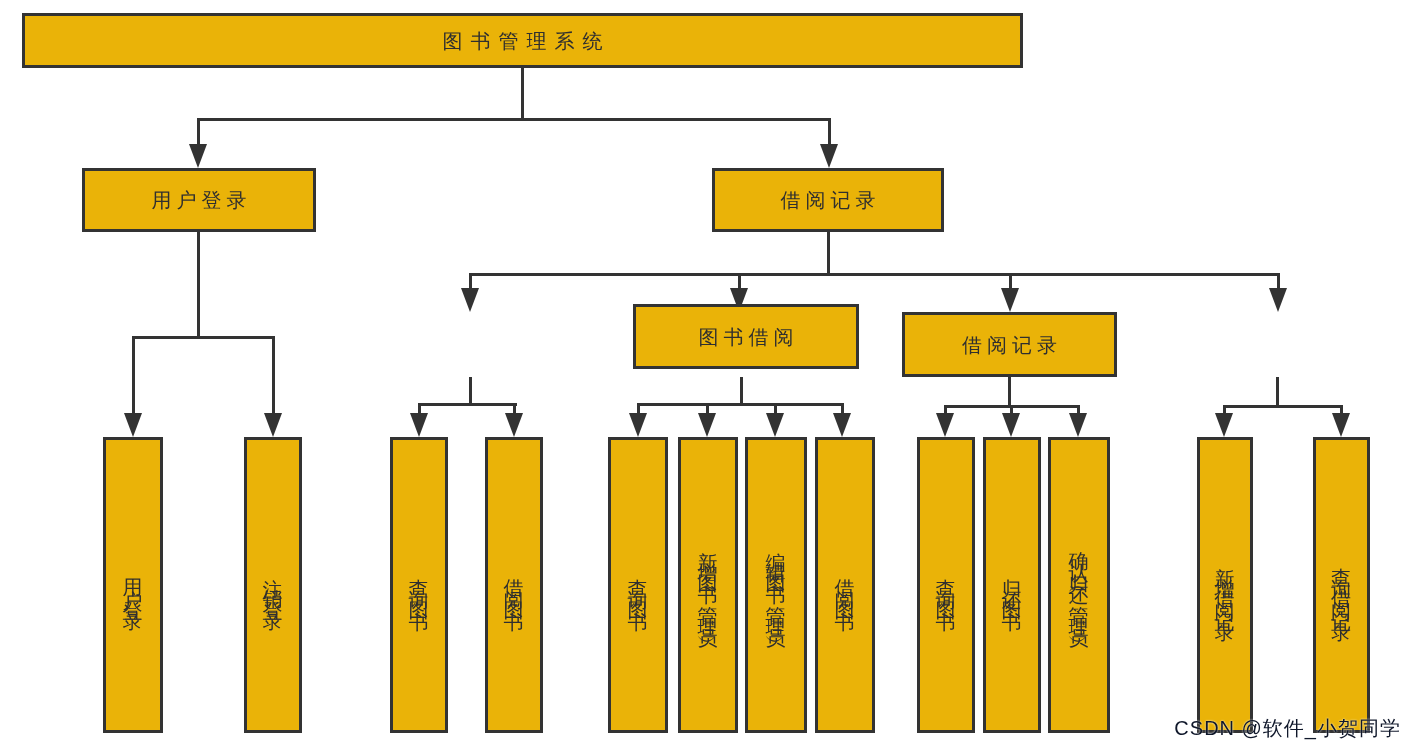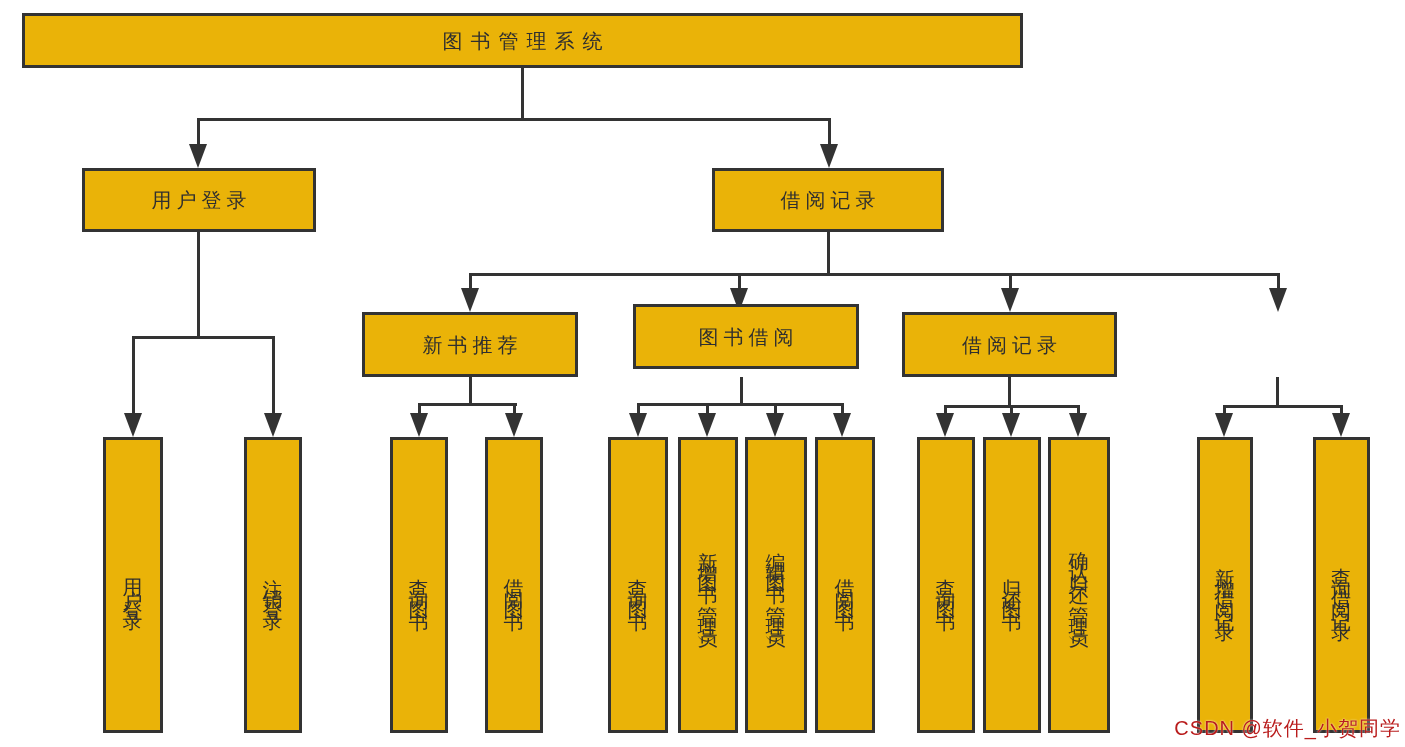--- a/index.html
+++ b/index.html
@@ -35,21 +35,21 @@
   .ar{
     position:absolute;width:0;height:0;
     border-left:9px solid transparent;
     border-right:9px solid transparent;
     border-top:24px solid #333333;
   }
   .watermark{
     position:absolute;
     right:4px;top:715px;
     font-size:20px;
-    color:#b91c1c;
+    color:#0f172a;
     letter-spacing:1px;
     z-index:10;
     text-shadow:0 0 2px #ffffff;
     white-space:nowrap;
   }
 </style>
 </head>
 <body>
 
 <div id="canvas">
@@ -77,21 +77,20 @@
   <div class="hl" style="left:469px;top:273px;width:811px"></div>
   <div class="vl" style="left:469px;top:273px;height:17px"></div>
   <div class="ar" style="left:461px;top:288px"></div>
   <div class="vl" style="left:738px;top:273px;height:17px"></div>
   <div class="ar" style="left:730px;top:288px"></div>
   <div class="vl" style="left:1009px;top:273px;height:17px"></div>
   <div class="ar" style="left:1001px;top:288px"></div>
   <div class="vl" style="left:1277px;top:273px;height:17px"></div>
   <div class="ar" style="left:1269px;top:288px"></div>
 
-  <div class="box h" style="left:362px;top:312px;width:216px;height:65px">新书推荐</div>
   <div class="box h" style="left:633px;top:304px;width:226px;height:65px">图书借阅</div>
   <div class="box h" style="left:902px;top:312px;width:215px;height:65px">借阅记录</div>
 
   <div class="vl" style="left:469px;top:377px;height:26px"></div>
   <div class="hl" style="left:418px;top:403px;width:99px"></div>
   <div class="vl" style="left:418px;top:403px;height:12px"></div>
   <div class="ar" style="left:410px;top:413px"></div>
   <div class="vl" style="left:513px;top:403px;height:12px"></div>
   <div class="ar" style="left:505px;top:413px"></div>
 

